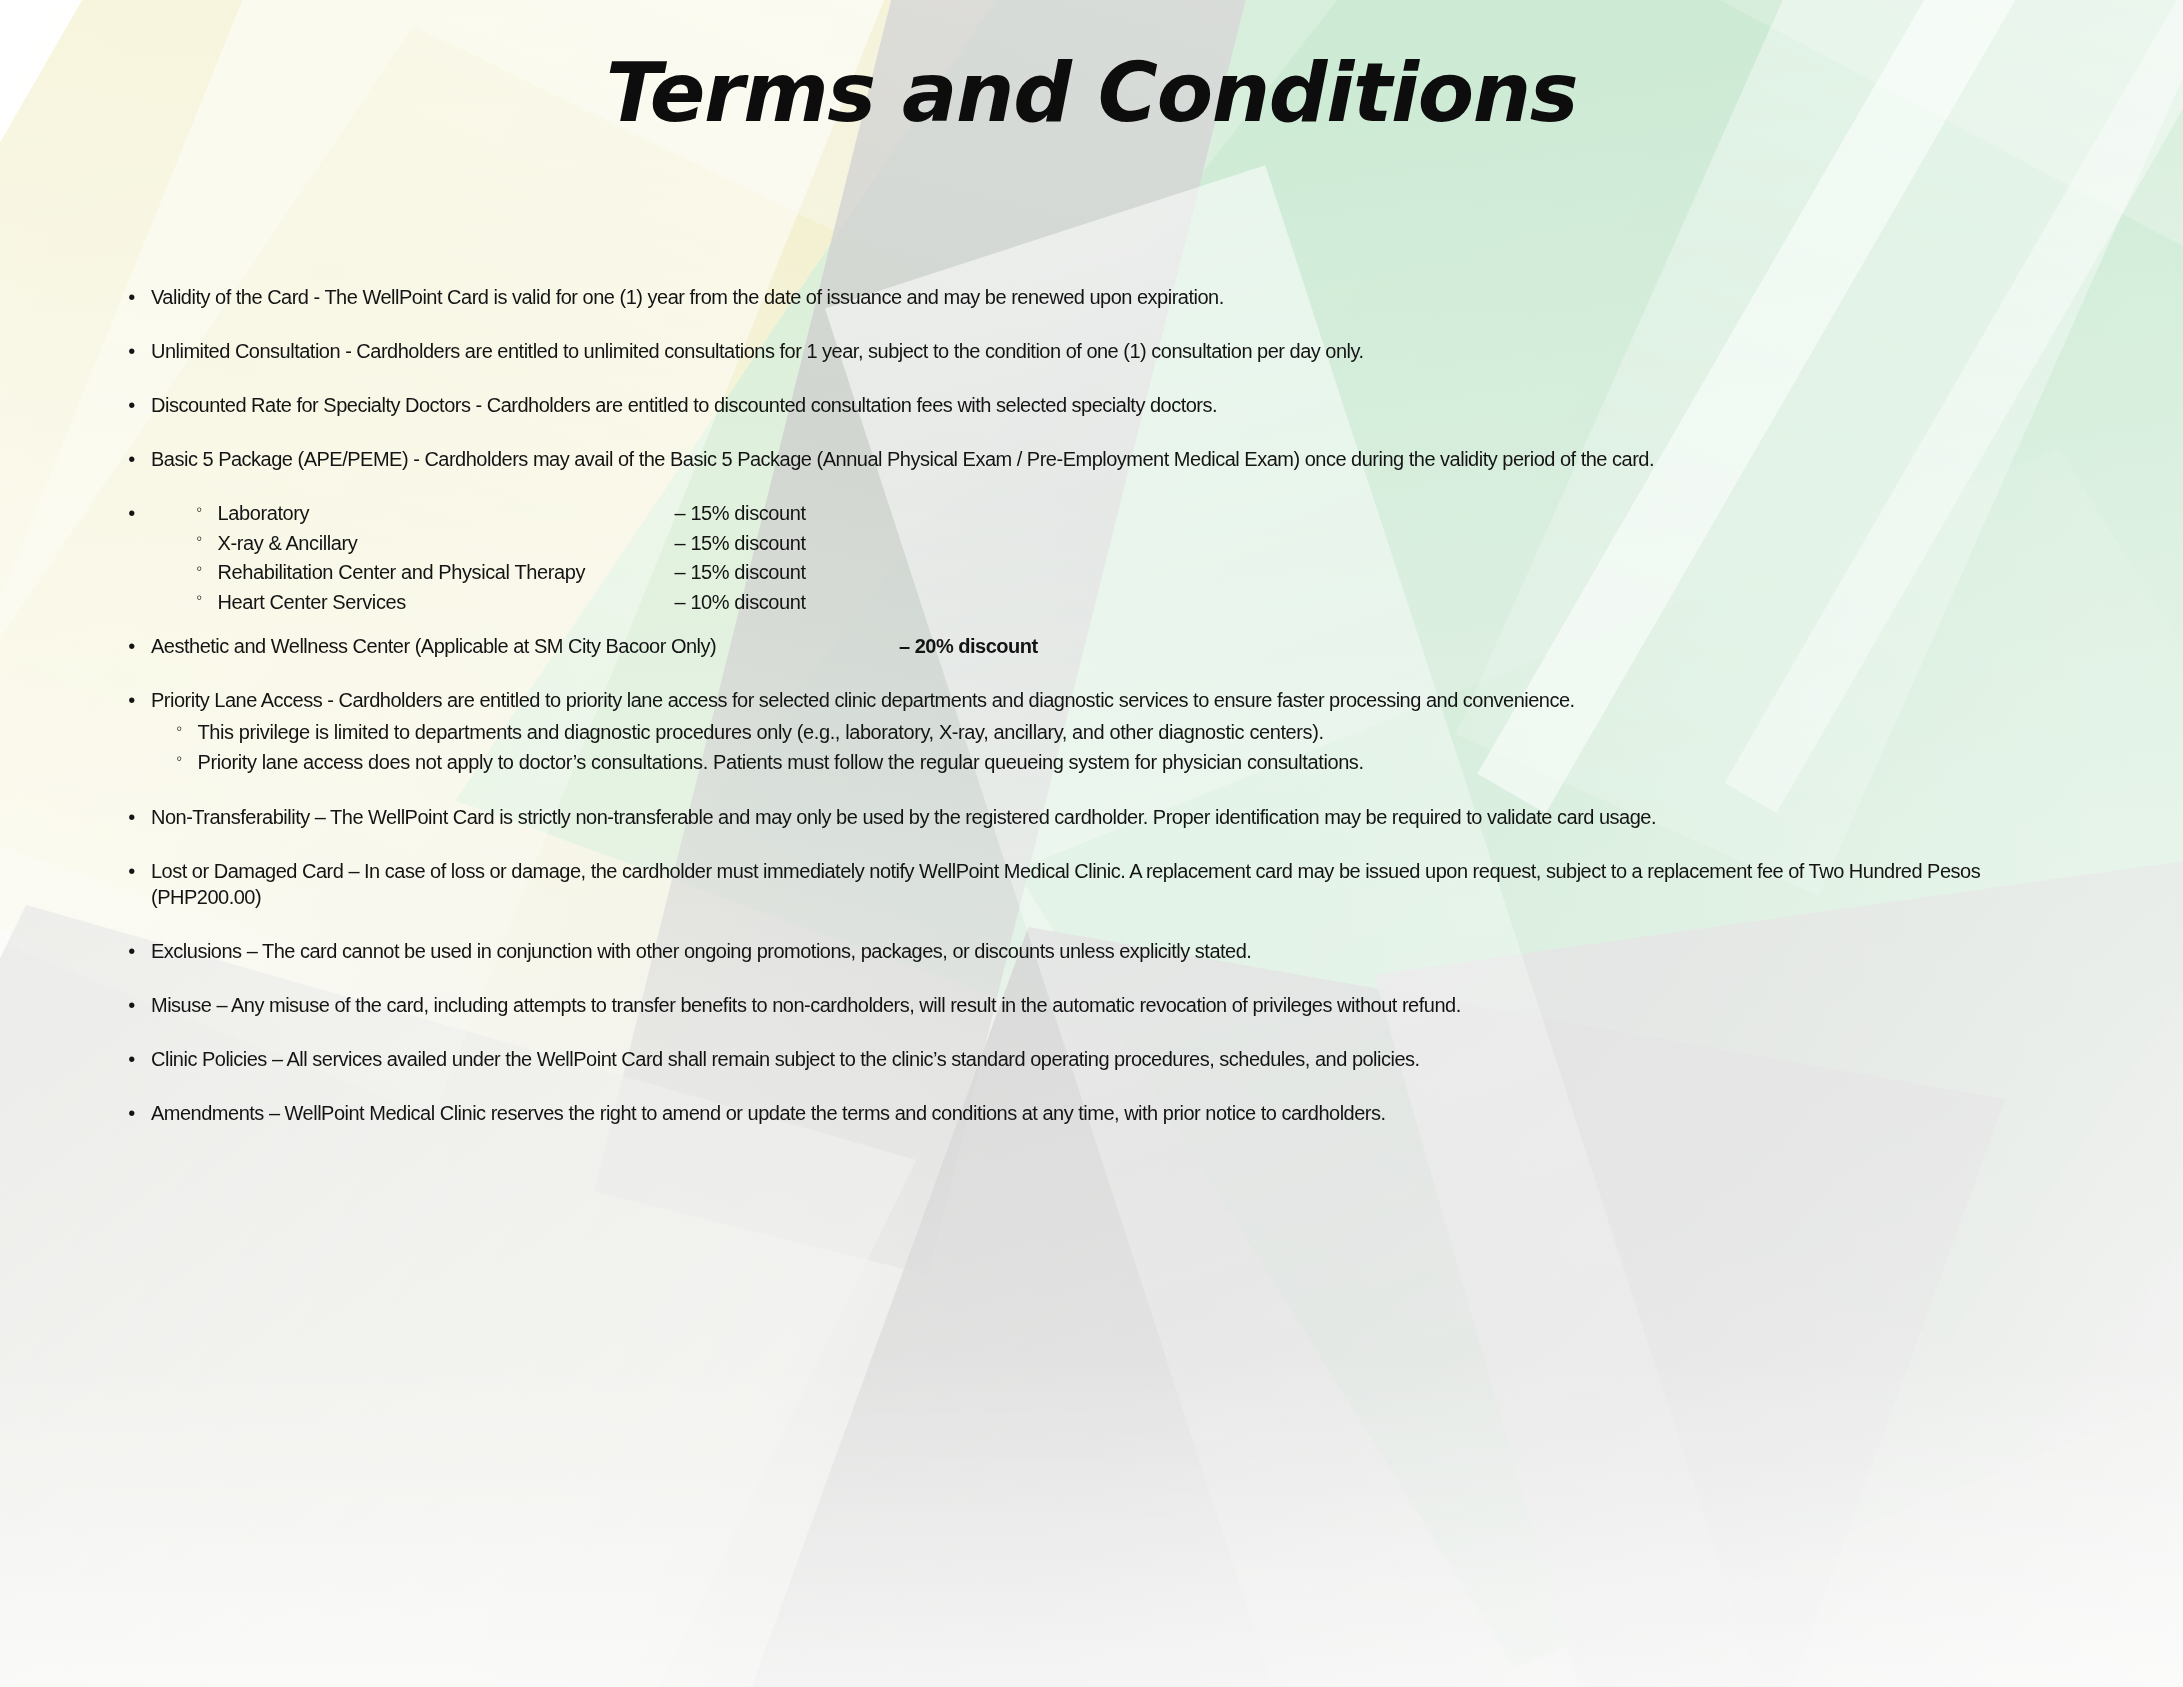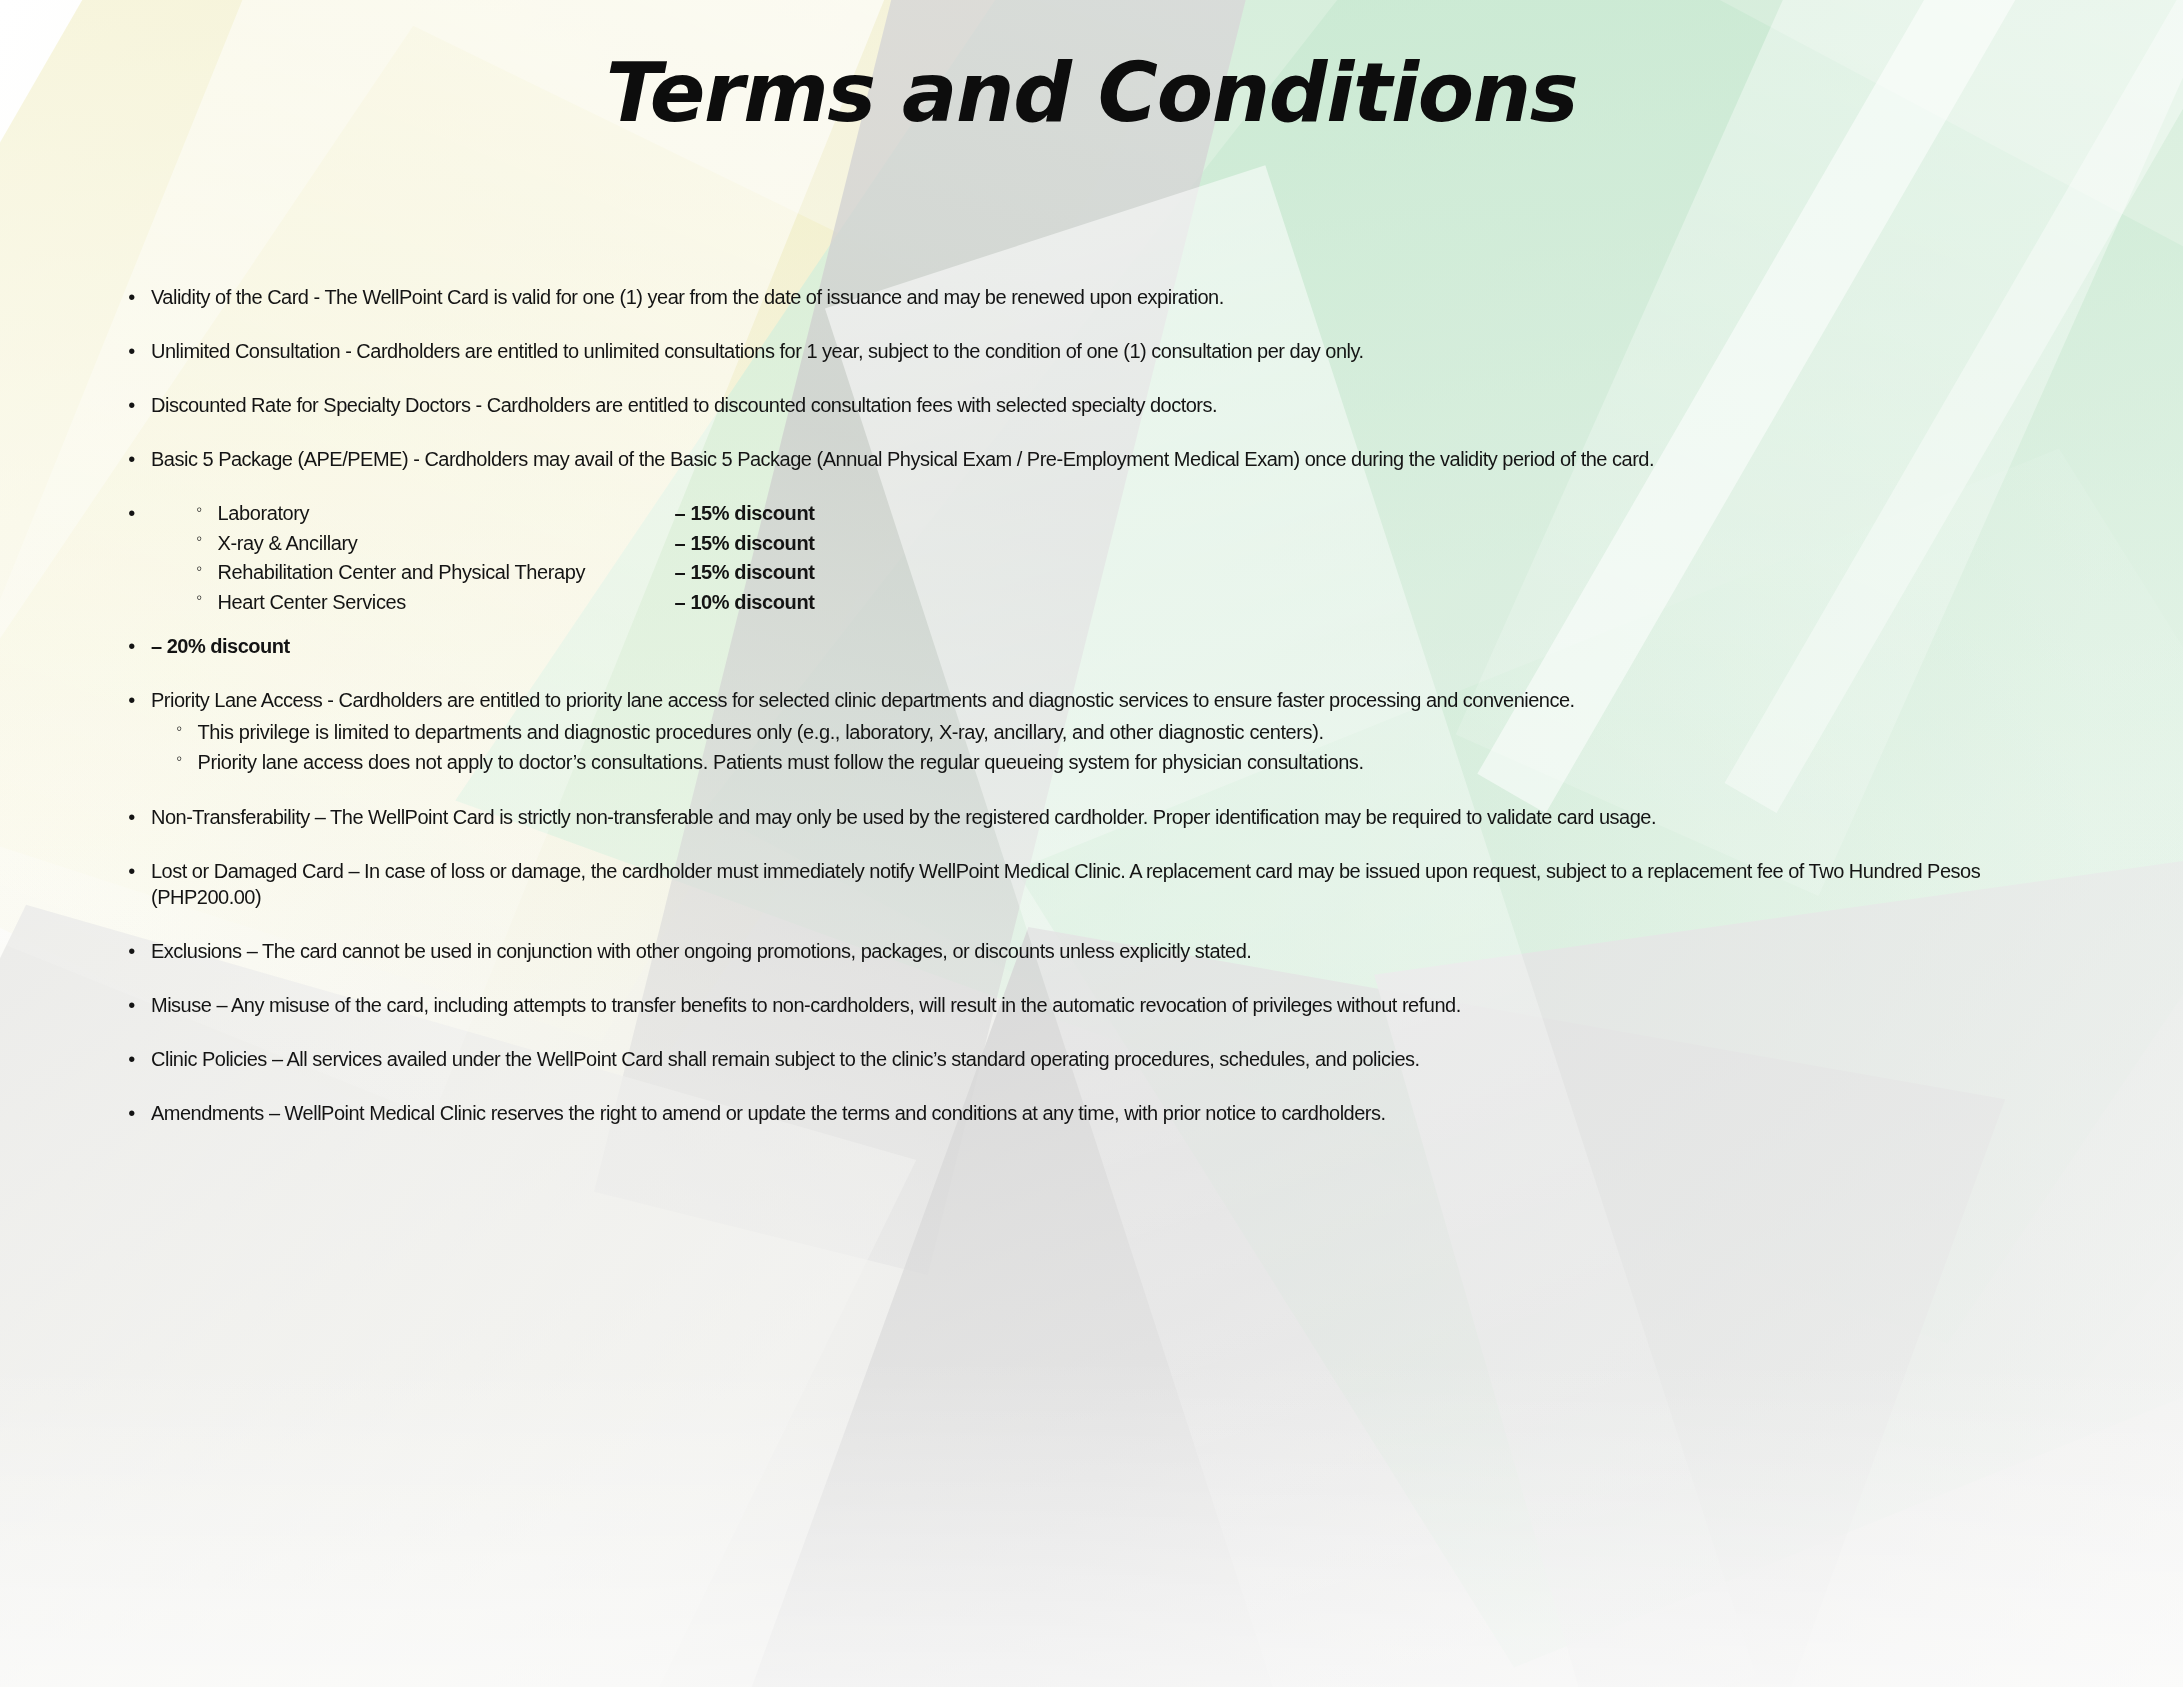--- a/index.html
+++ b/index.html
@@ -205,21 +205,21 @@
     top: -1.3px;
     font-size: 17px;
     color: #141414;
   }
   .sub-label {
     display: inline-block;
     width: 457px;
     flex: 0 0 457px;
   }
   .sub-value {
-    font-weight: bold;
+    font-weight: normal;
     letter-spacing: -0.4px;
   }
   .sub-item.plain .sub-label {
     width: auto;
     flex: none;
     text-align: right;
   }
 
   .term-item.with-value .term-text {
     display: flex;
@@ -309,20 +309,21 @@
             <span class="sub-bullet">◦</span>
             <span class="sub-label">Heart Center Services</span>
             <span class="sub-value">– 10% discount</span>
           </div>
         </div>
       </div>
 
       <div class="term-item with-value">
         <span class="bullet">•</span>
         <span class="term-text">
+          <span class="tv-label">Aesthetic and Wellness Center (Applicable at SM City  Bacoor Only)</span>
           <span class="tv-value">– 20% discount</span>
         </span>
       </div>
 
       <div class="term-item">
         <span class="bullet">•</span>
         <span class="term-text">Priority Lane Access - Cardholders are entitled to priority lane access for selected clinic departments and diagnostic services to ensure faster processing and convenience.</span>
         <div class="sub-list" style="padding-left:20px;">
           <div class="sub-item plain">
             <span class="sub-bullet">◦</span>

